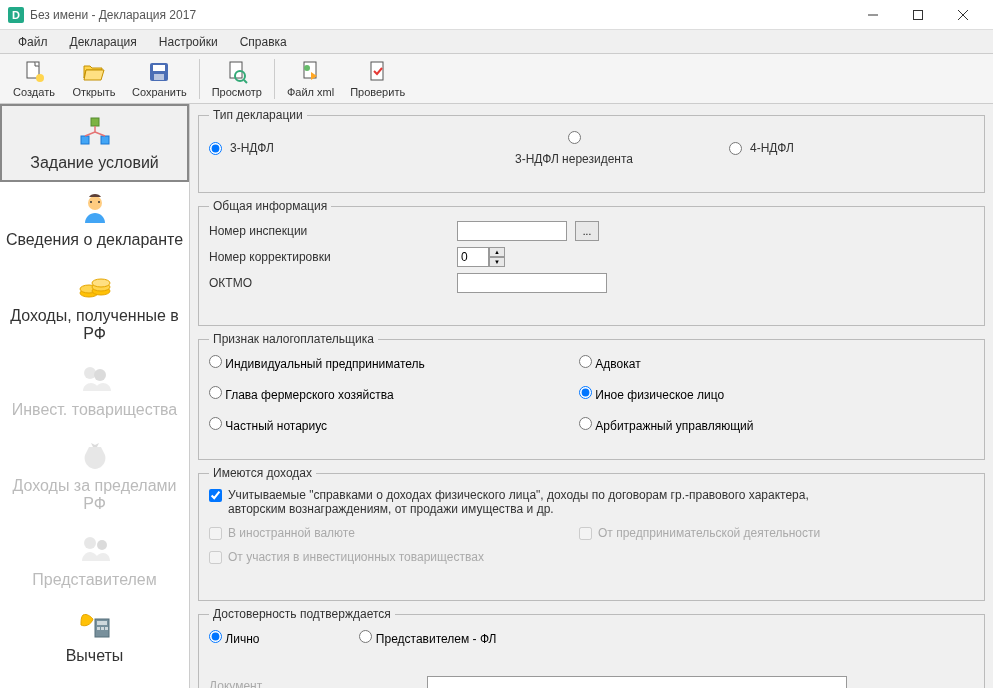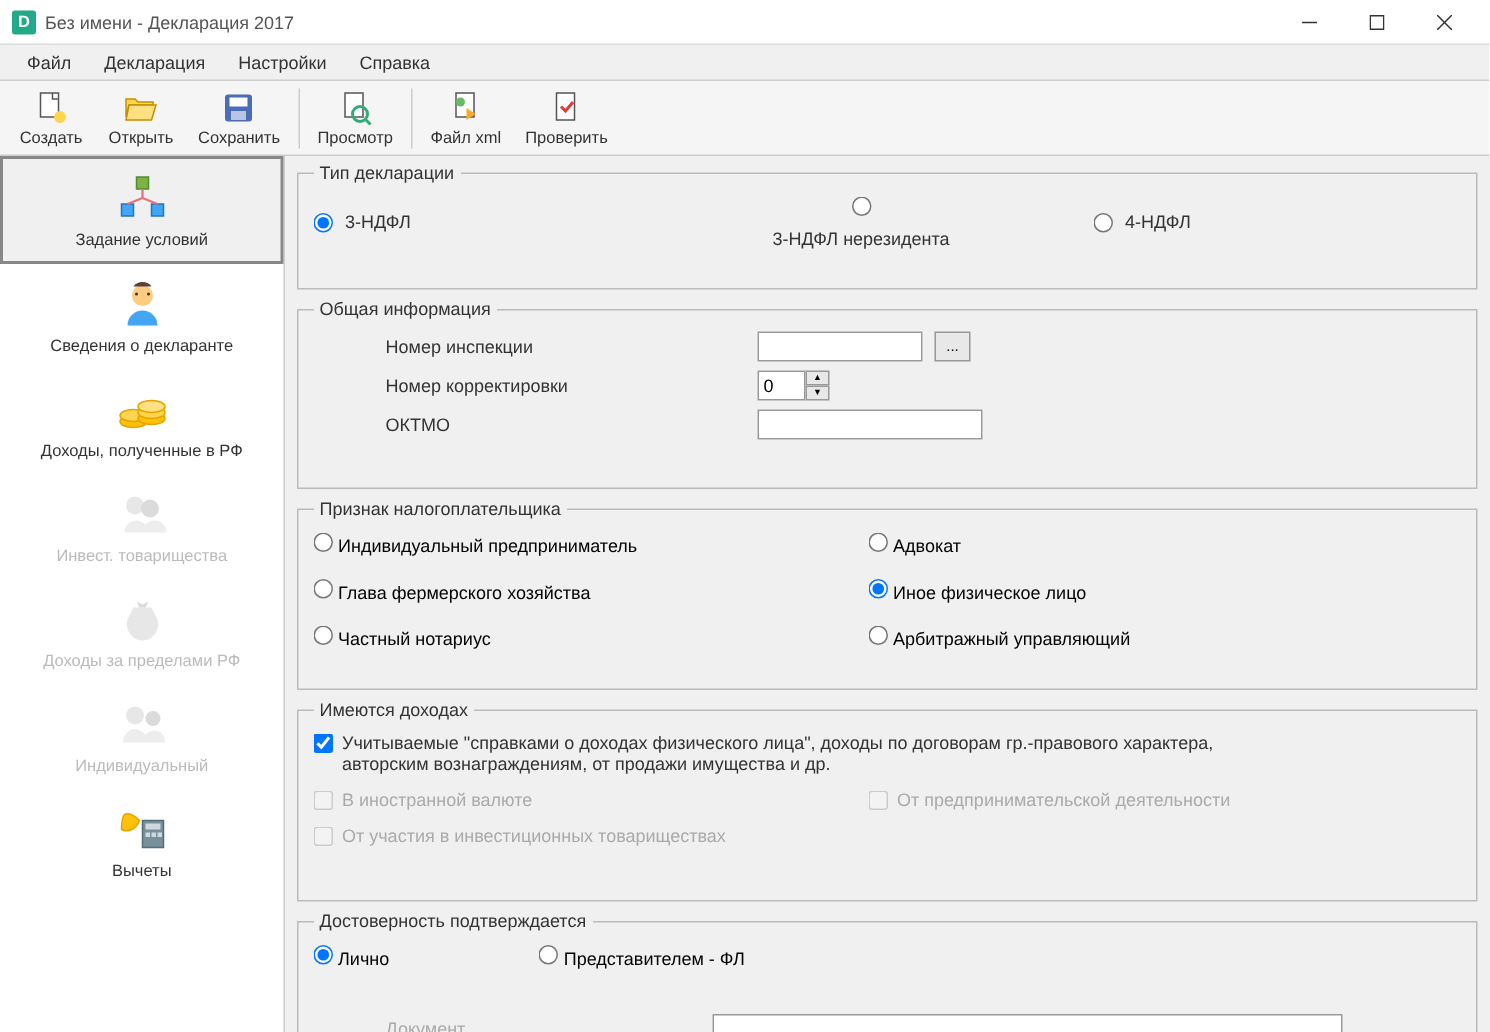--- a/index.html
+++ b/index.html
@@ -15,28 +15,28 @@
     .tb-btn { display: flex; flex-direction: column; align-items: center; justify-content: center; padding: 2px 8px; cursor: pointer; min-width: 60px; height: 46px; }
     .tb-icon { width: 24px; height: 24px; margin-bottom: 2px; }
     .tb-label { font-size: 11px; color: #333; }
     .tb-sep { width: 1px; height: 40px; background: #ccc; margin: 0 4px; }
     .main { display: flex; height: calc(688px - 104px); }
     .sidebar { width: 190px; background: #fff; border-right: 1px solid #ccc; display: flex; flex-direction: column; }
     .nav-item { display: flex; flex-direction: column; align-items: center; padding: 8px 4px 8px; cursor: pointer; border: 1px solid transparent; }
     .nav-item.selected { border: 2px solid #888; background: #f0f0f0; }
     .nav-item.disabled { color: #aaa; cursor: default; }
     .nav-icon { width: 36px; height: 36px; margin-bottom: 4px; }
-    .nav-label { font-size: 11px; text-align: center; color: #333; }
+    .nav-label { font-size: 16px; text-align: center; color: #333; }
     .nav-item.disabled .nav-label { color: #bbb; }
     .content { flex: 1; padding: 4px 8px; overflow-y: auto; background: #f0f0f0; }
     fieldset { border: 1px solid #bbb; margin-bottom: 6px; padding: 8px 10px 26px; background: #f0f0f0; }
     legend { font-size: 12px; color: #333; padding: 0 4px; }
     .radio-row { display: flex; gap: 0; }
     .radio-row label, .radio-col label { display: flex; align-items: center; gap: 8px; font-size: 12px; color: #333; }
-    .form-row { display: flex; align-items: center; margin-bottom: 6px; gap: 8px; margin-left: 48px; }
+    .form-row { display: flex; align-items: center; margin-bottom: 6px; gap: 8px; }
     .form-label { width: 240px; font-size: 12px; color: #333; }
     input[type="text"] { border: 1px solid #999; height: 20px; padding: 1px 3px; font-size: 12px; background:#fff; }
     .small-btn { width: 24px; height: 20px; border: 1px solid #999; background: #e8e8e8; cursor: pointer; font-size: 10px; }
     .spinner { display: flex; }
     .spin-input { width: 32px; border: 1px solid #999; height: 20px; text-align: left; padding-left:3px; font-size:12px;}
     .spin-btns { display: flex; flex-direction: column; }
     .spin-btn { width: 16px; height: 10px; border: 1px solid #999; background: #e8e8e8; font-size: 6px; line-height: 6px; cursor:pointer; display:flex; align-items:center; justify-content:center;}
     .two-col { display: grid; grid-template-columns: 370px 1fr; row-gap: 14px; }
     .check-row { display: flex; align-items: flex-start; gap: 6px; margin-bottom: 10px; }
     .check-label { font-size: 12px; color: #333; }
@@ -176,21 +176,21 @@
           <path d="M14 6l2 4h4l2-4-4 2-4-2z" fill="#999"></path>
         </svg>
       <span class="nav-label">Доходы за пределами РФ</span>
     </div>
     <div class="nav-item disabled">
       <svg class="nav-icon" viewBox="0 0 36 36" opacity="0.35">
           <circle cx="13" cy="12" r="6" fill="#bbb"></circle>
           <circle cx="25" cy="14" r="5" fill="#999"></circle>
           <path d="M5 30c0-5 4-9 8-9s7 4 7 4 2-3 6-3 7 3 7 8" fill="#ccc"></path>
         </svg>
-      <span class="nav-label">Индивидуальный</span>
+      <span class="nav-label">Представителем</span>
     </div>
     <div class="nav-item">
       <svg class="nav-icon" viewBox="0 0 36 36">
           <rect x="18" y="12" width="14" height="18" fill="#78909c" stroke="#546e7a"></rect>
           <rect x="20" y="14" width="10" height="4" fill="#cfd8dc"></rect>
           <rect x="20" y="20" width="3" height="3" fill="#cfd8dc"></rect>
           <rect x="24" y="20" width="3" height="3" fill="#cfd8dc"></rect>
           <rect x="28" y="20" width="3" height="3" fill="#cfd8dc"></rect>
           <path d="M6 8c4-2 8 2 10 4-2 6-8 8-12 6 0-4 0-8 2-10z" fill="#ffc107" stroke="#e5a500"></path>
         </svg>

